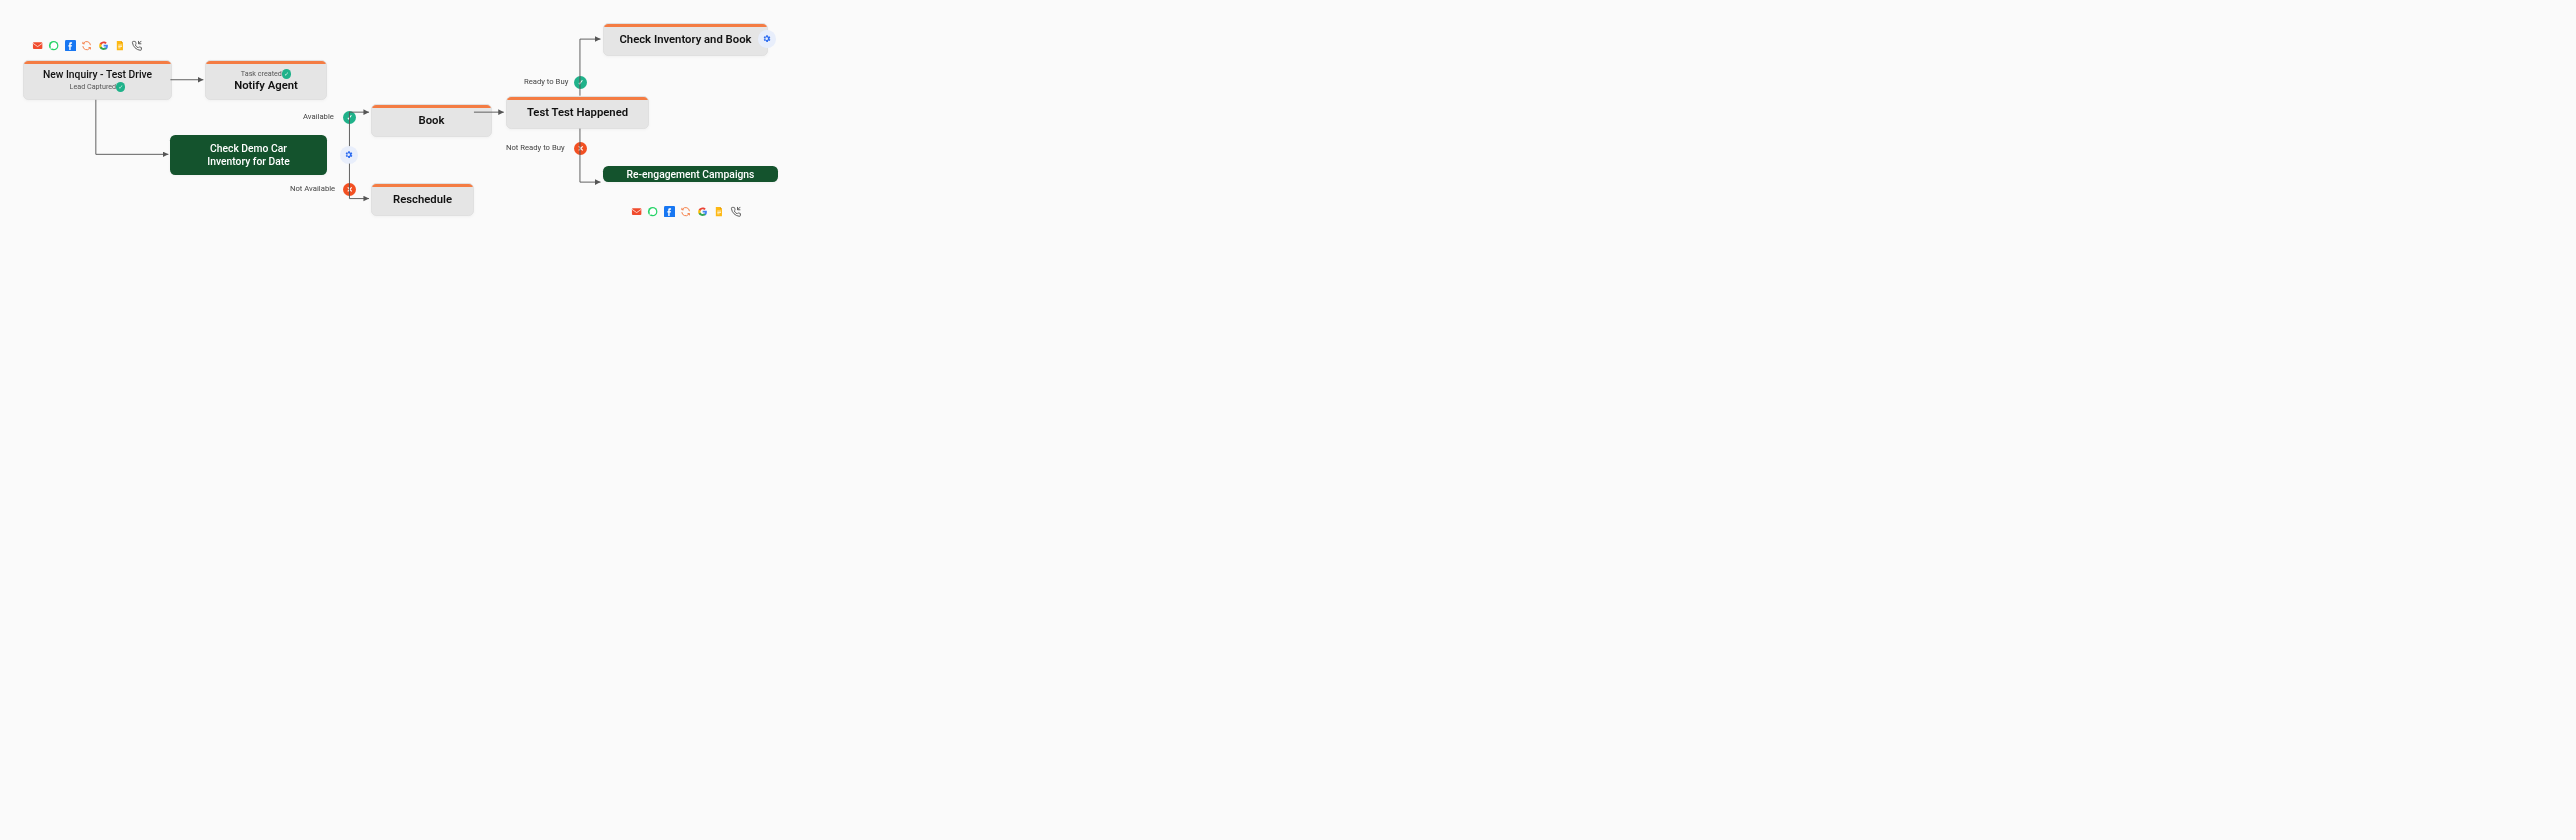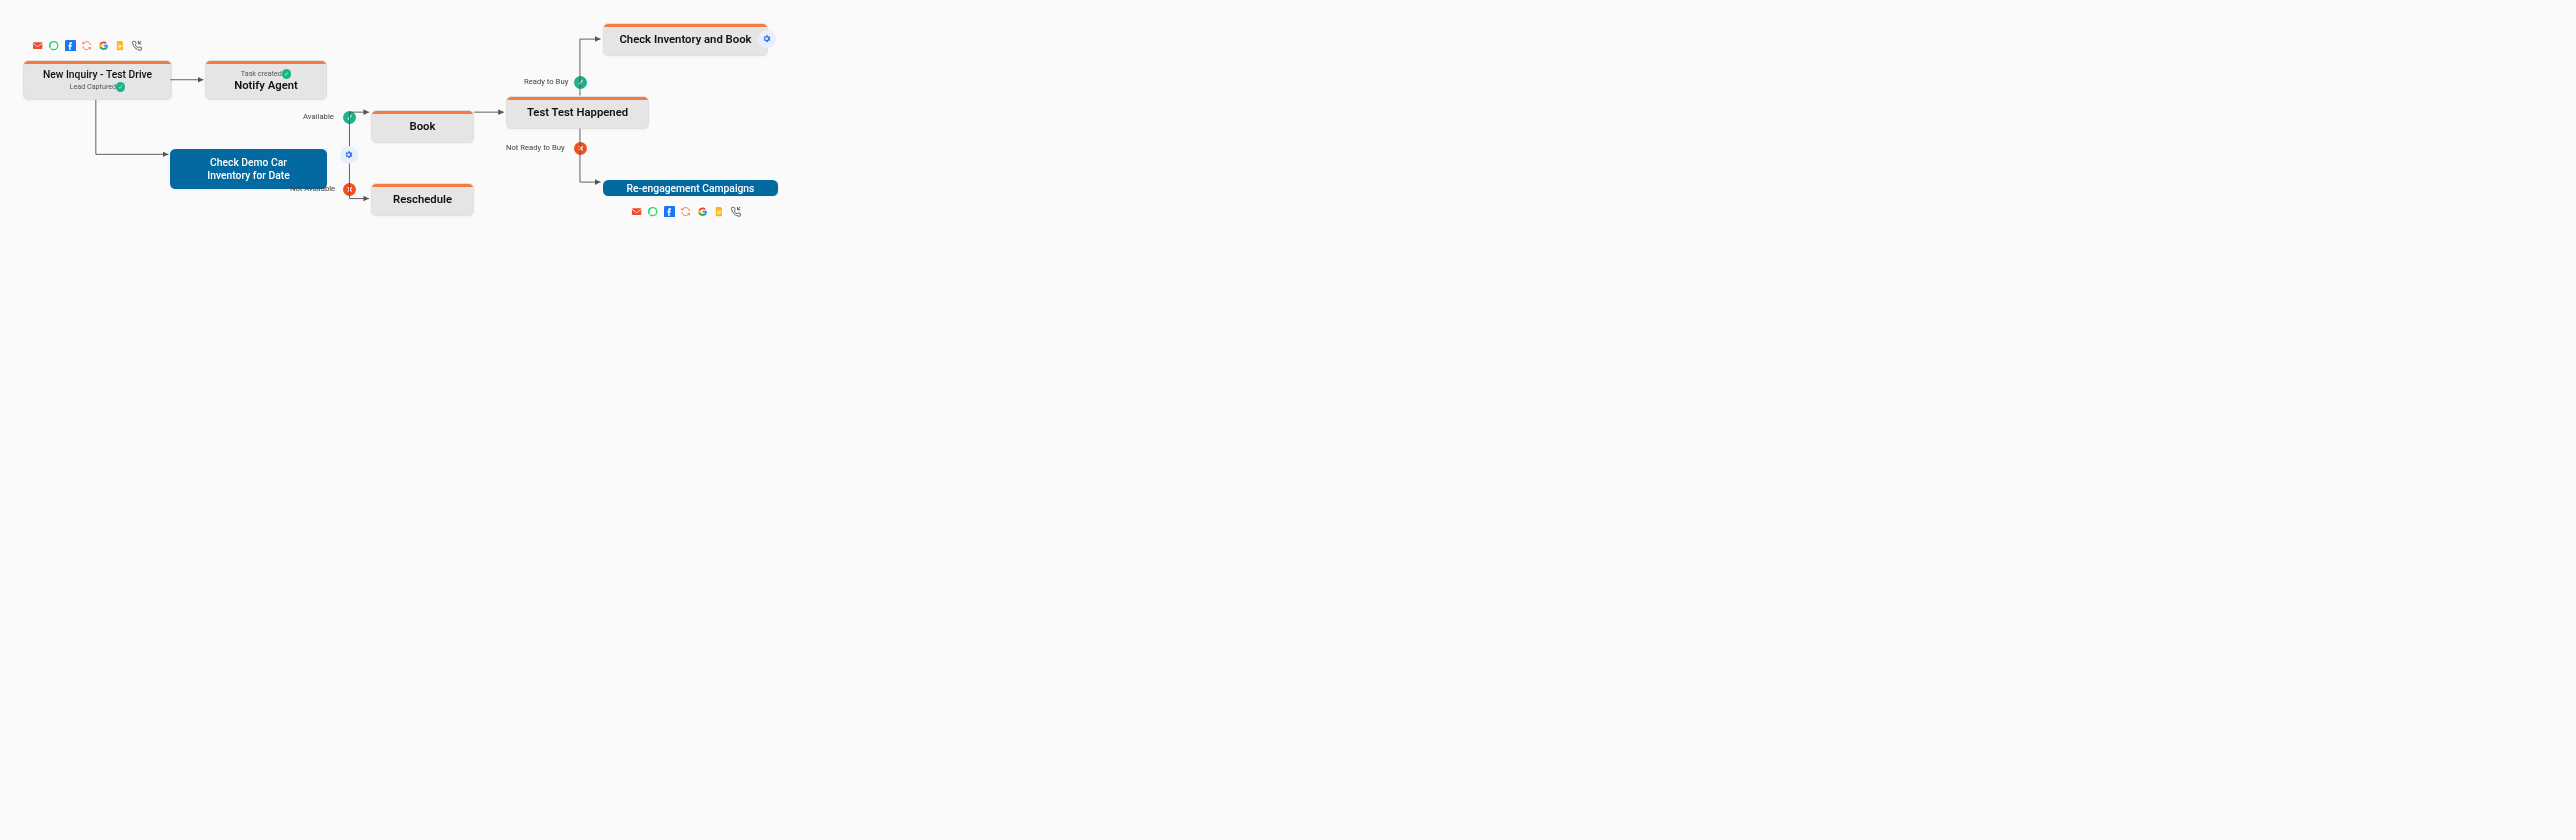--- a/index.html
+++ b/index.html
@@ -26,24 +26,23 @@
     overflow: hidden;
   }
   .card::before {
     content: "";
     position: absolute;
     top: 0; left: 0; right: 0;
     height: 2.6px;
     background: #F47C43;
   }
   .card.orange {
-    background: #0369a1;
+    background: #14532d;
     color: #fff;
     border: none;
-    margin-top: 14px;
   }
   .card.orange::before { display: none; }
   .title { font-size: 10.3px; font-weight: 500; color: #111; }
   .title.bold { font-weight: 600; font-size: 11.3px; }
   .card.orange .title { color: #fff; font-weight: 500; }
   .subtitle { font-size: 7.2px; color: #555; display: flex; align-items: center; gap: 0; margin-top: 1px; }
   .annot { position: absolute; font-size: 7.7px; color: #444; }
   .badge {
     position: absolute;
     width: 13.4px; height: 13.4px;
@@ -141,21 +140,21 @@
   <div class="title">Check Demo Car</div>
   <div class="title">Inventory for Date</div>
 </div>
 
 <div class="badge gear" style="left:340px; top:146px;">
   <svg width="9.3" height="9.3" viewBox="0 0 24 24" fill="#2D6CF0">
       <path d="M19.4 13a7.5 7.5 0 000-2l2.1-1.6-2-3.4-2.5 1a7.5 7.5 0 00-1.7-1l-.4-2.6h-4l-.4 2.6c-.6.3-1.2.6-1.7 1l-2.5-1-2 3.4L6.6 11a7.5 7.5 0 000 2l-2.1 1.6 2 3.4 2.5-1c.5.4 1.1.7 1.7 1l.4 2.6h4l.4-2.6c.6-.3 1.2-.6 1.7-1l2.5 1 2-3.4L19.4 13zM12 15.5A3.5 3.5 0 1112 8.5a3.5 3.5 0 010 7z"></path>
     </svg>
 </div>
 
-<div class="card" style="left:371px; top:110px; width:103px; height:33px;align-items:center;">
+<div class="card" style="left:371px; top:104px; width:121px; height:33px;align-items:center;">
   <div class="title bold">Book</div>
 </div>
 
 <div class="card" style="left:371px; top:183px; width:103px; height:33px;">
   <div class="title bold">Reschedule</div>
 </div>
 
 <div class="card" style="left:506px; top:96px; width:143px; height:33px;">
   <div class="title bold">Test Test Happened</div>
 </div>

